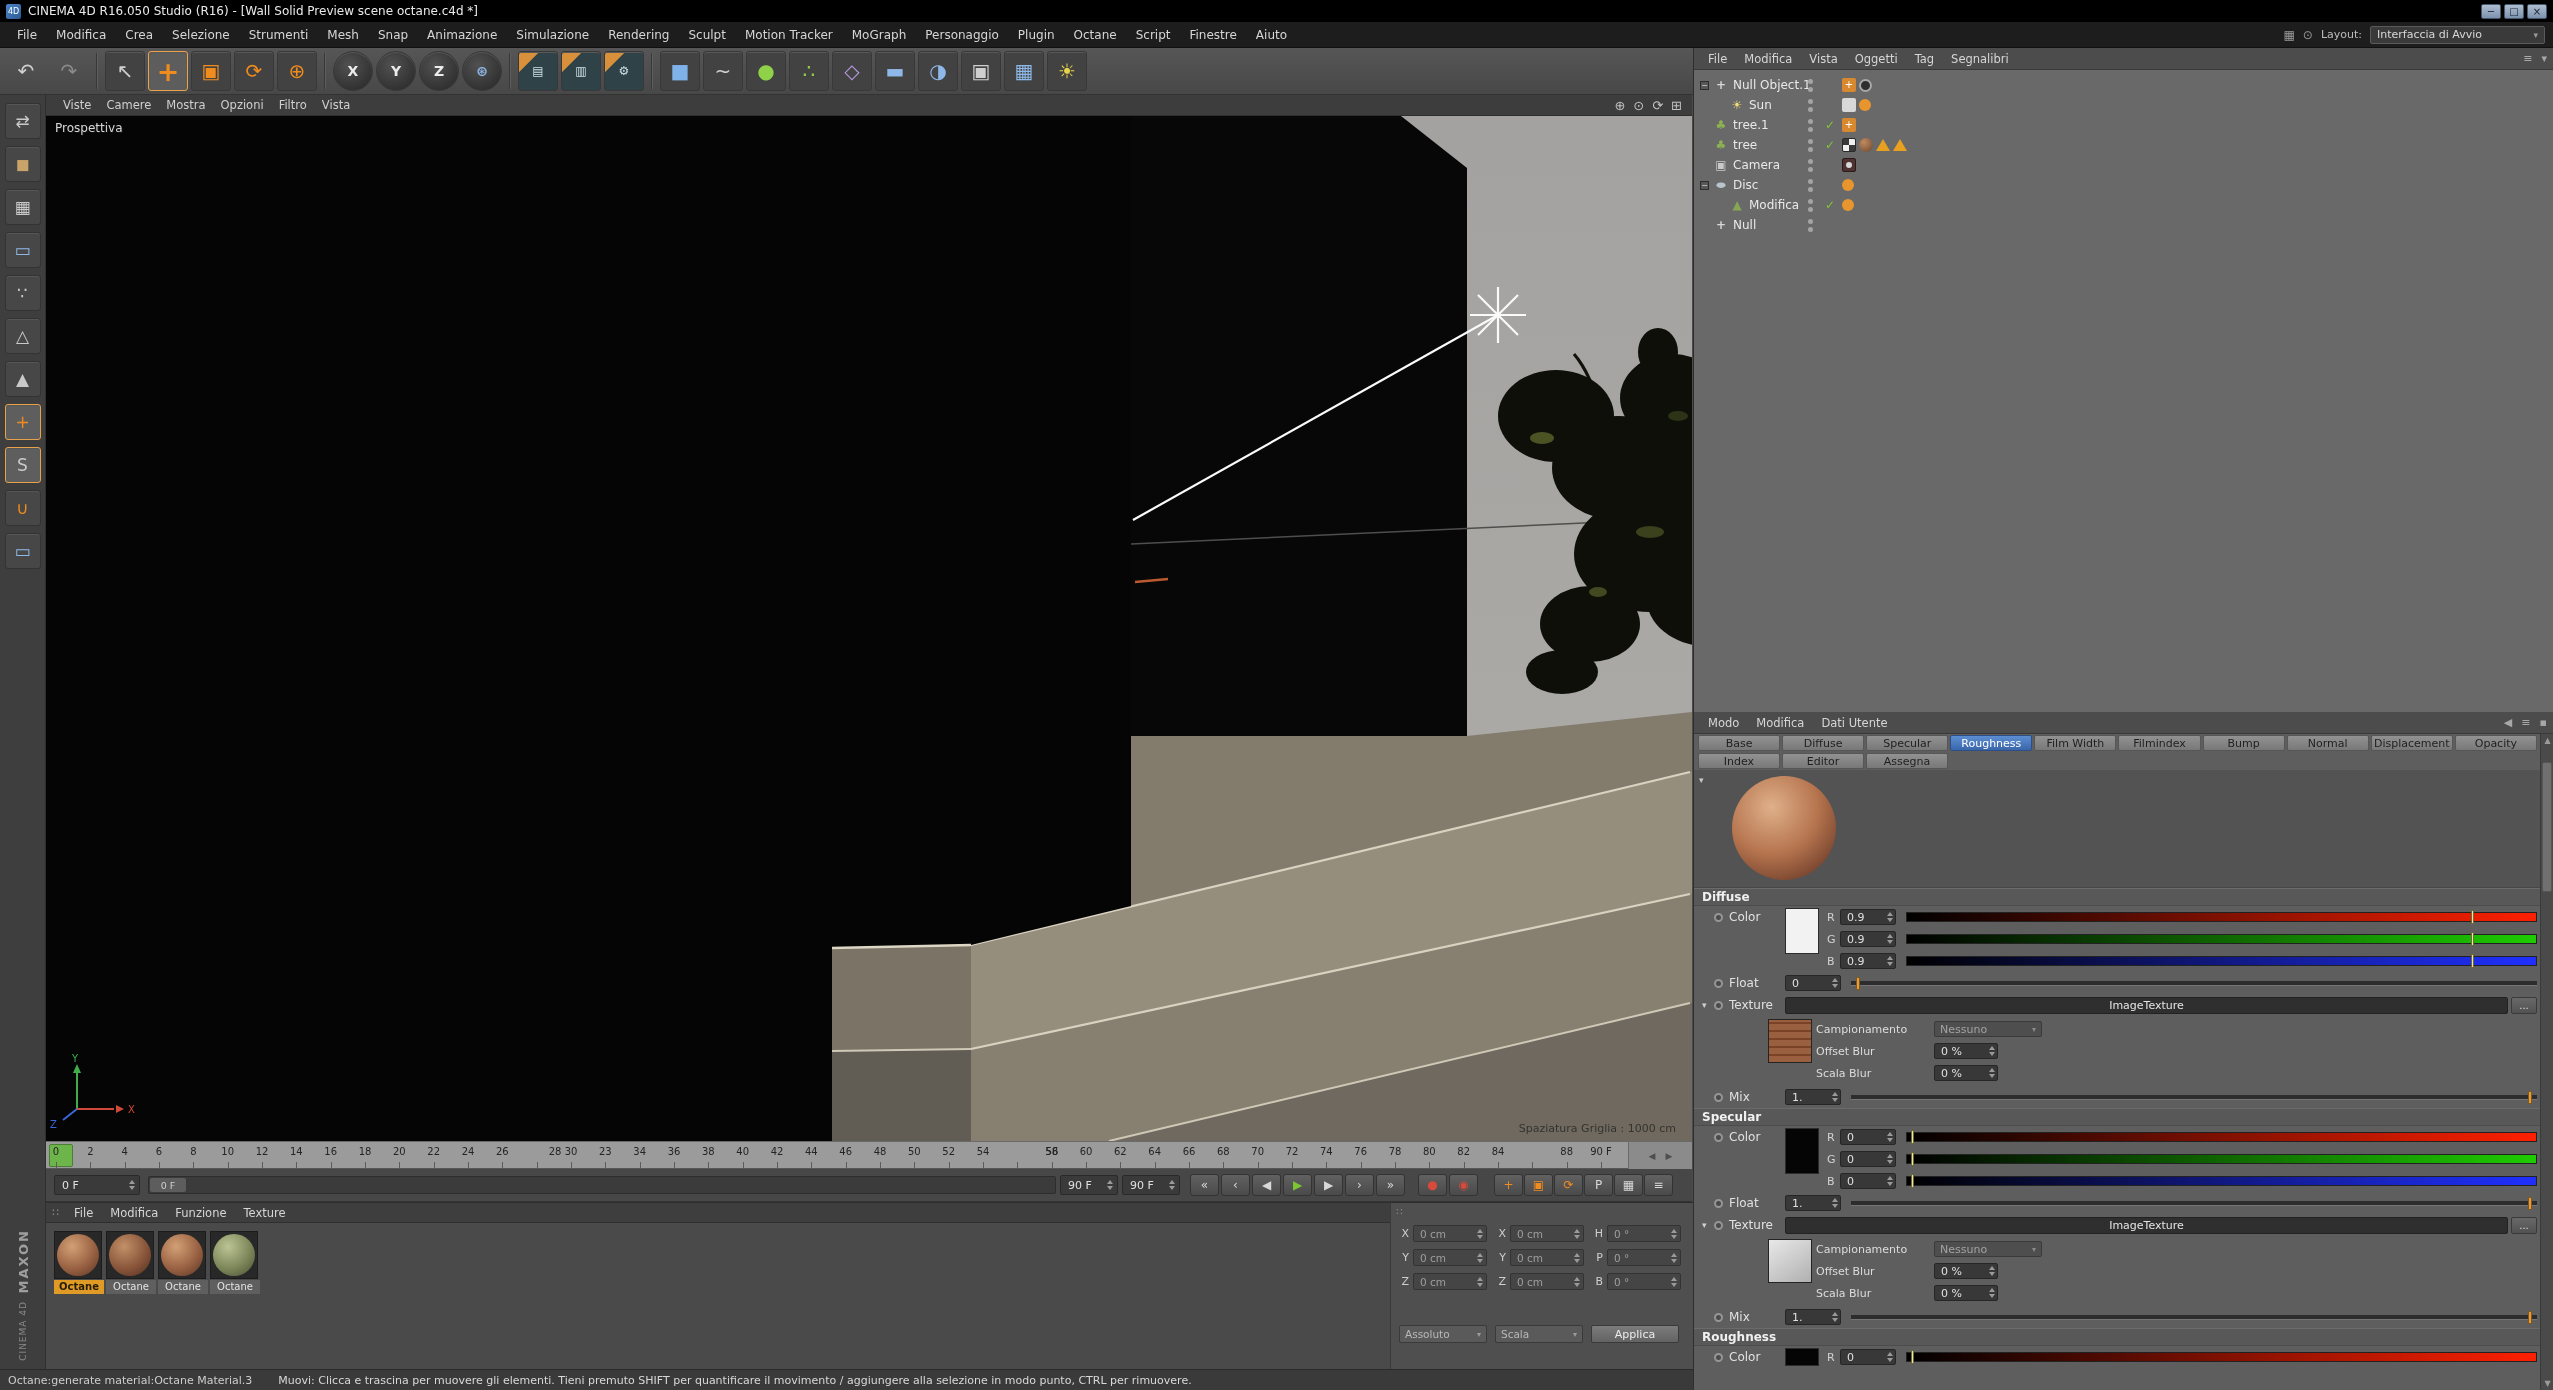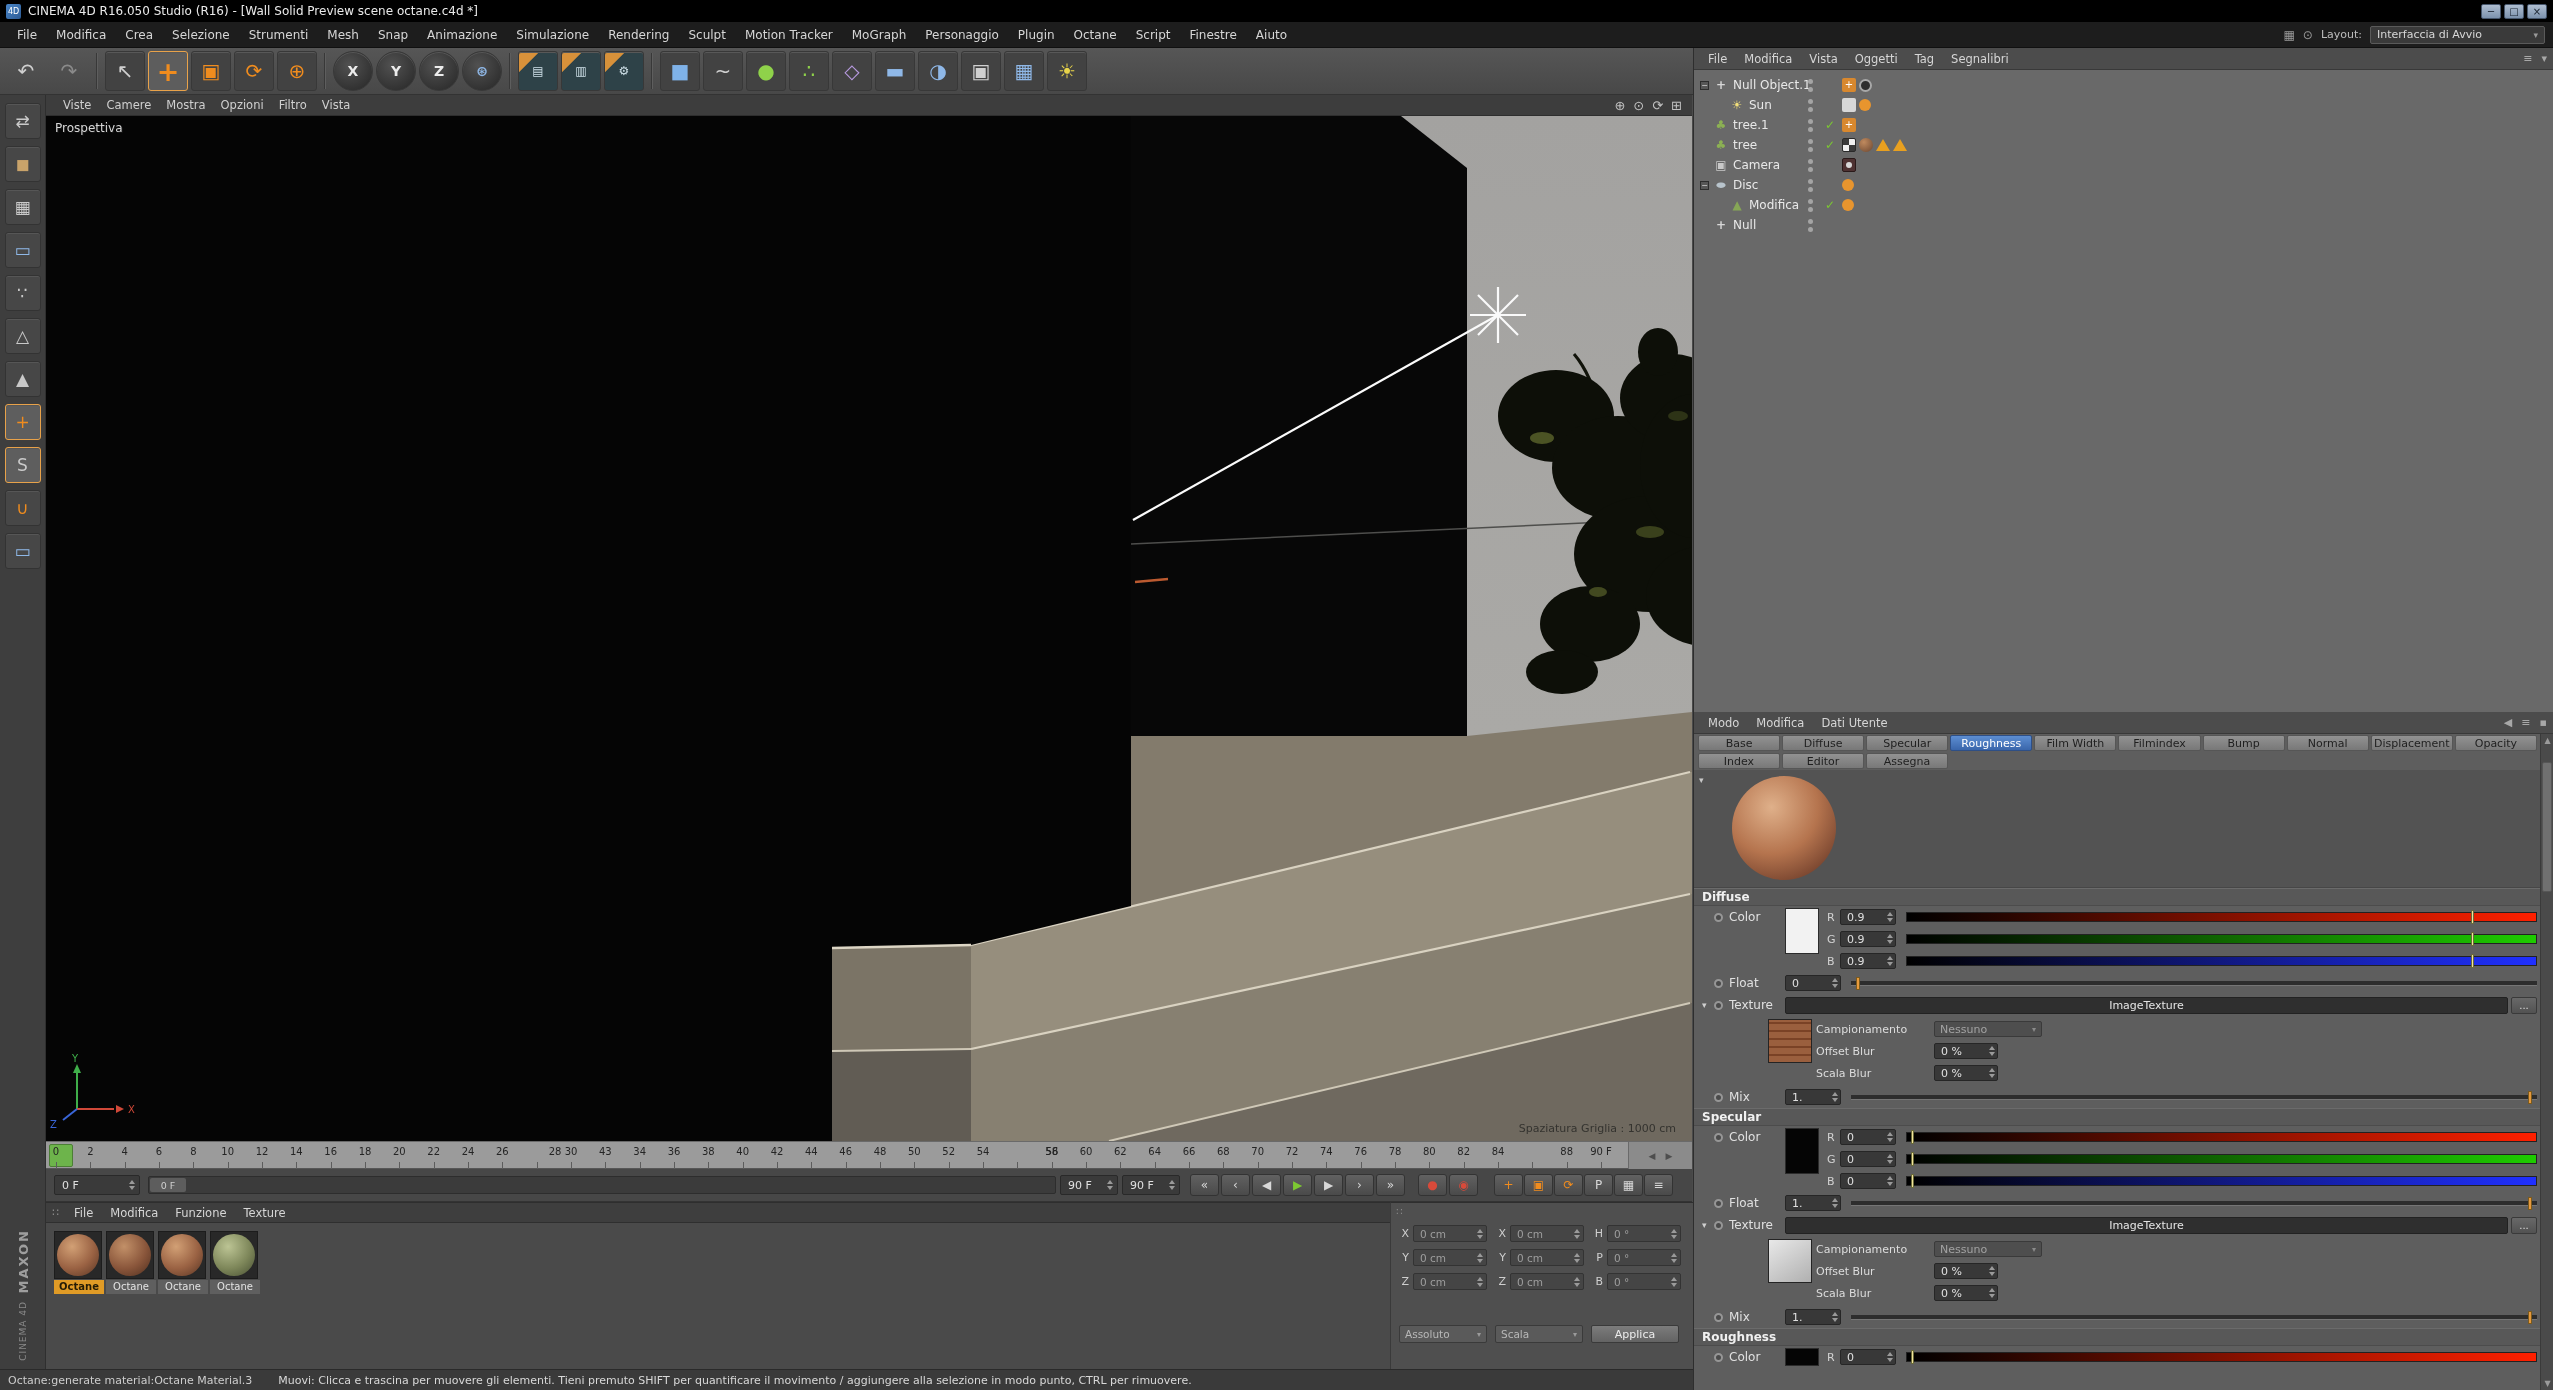--- a/index.html
+++ b/index.html
@@ -405,21 +405,21 @@
         <span class="tick-label" style="left: 387.667px;">22</span>
         <span class="tick-mark" style="left: 387.667px;"></span>
         <span class="tick-label" style="left: 422px;">24</span>
         <span class="tick-mark" style="left: 422px;"></span>
         <span class="tick-label" style="left: 456.333px;">26</span>
         <span class="tick-mark" style="left: 456.333px;"></span>
         <span class="tick-label" style="left: 509px;">28</span>
         <span class="tick-mark" style="left: 490.667px;"></span>
         <span class="tick-label" style="left: 525px;">30</span>
         <span class="tick-mark" style="left: 525px;"></span>
-        <span class="tick-label" style="left: 559.333px;">43</span>
+        <span class="tick-label" style="left: 559.333px;">23</span>
         <span class="tick-mark" style="left: 559.333px;"></span>
         <span class="tick-label" style="left: 593.667px;">34</span>
         <span class="tick-mark" style="left: 593.667px;"></span>
         <span class="tick-label" style="left: 628px;">36</span>
         <span class="tick-mark" style="left: 628px;"></span>
         <span class="tick-label" style="left: 662.333px;">38</span>
         <span class="tick-mark" style="left: 662.333px;"></span>
         <span class="tick-label" style="left: 696.667px;">40</span>
         <span class="tick-mark" style="left: 696.667px;"></span>
         <span class="tick-label" style="left: 731px;">42</span>

